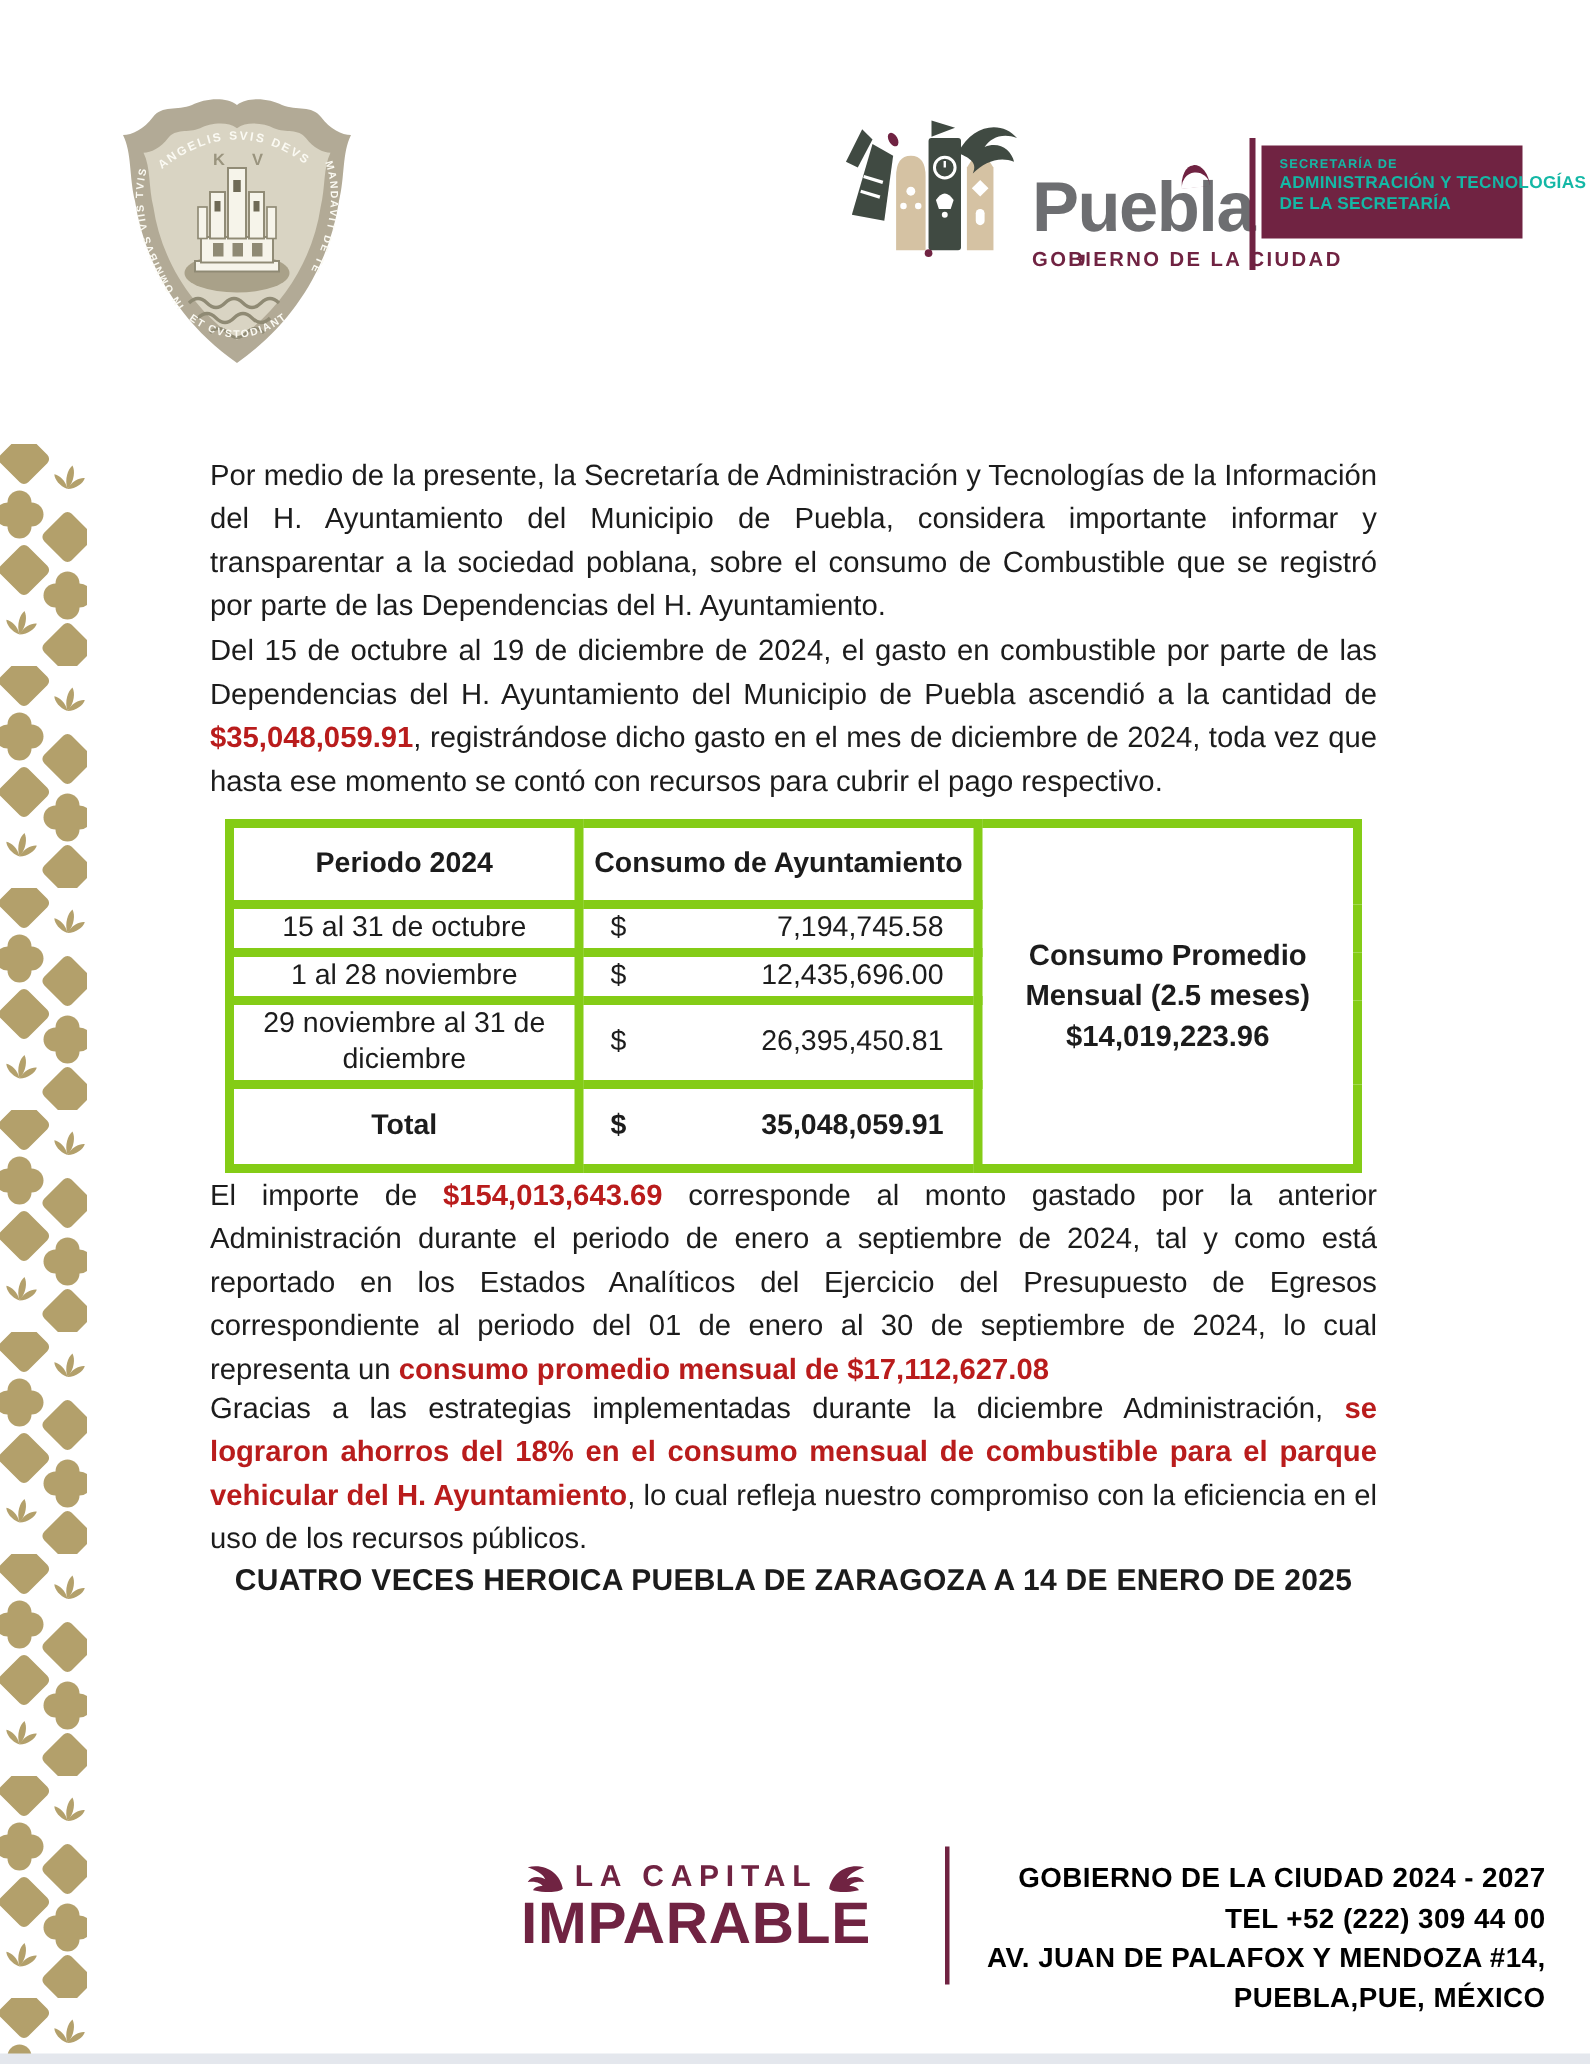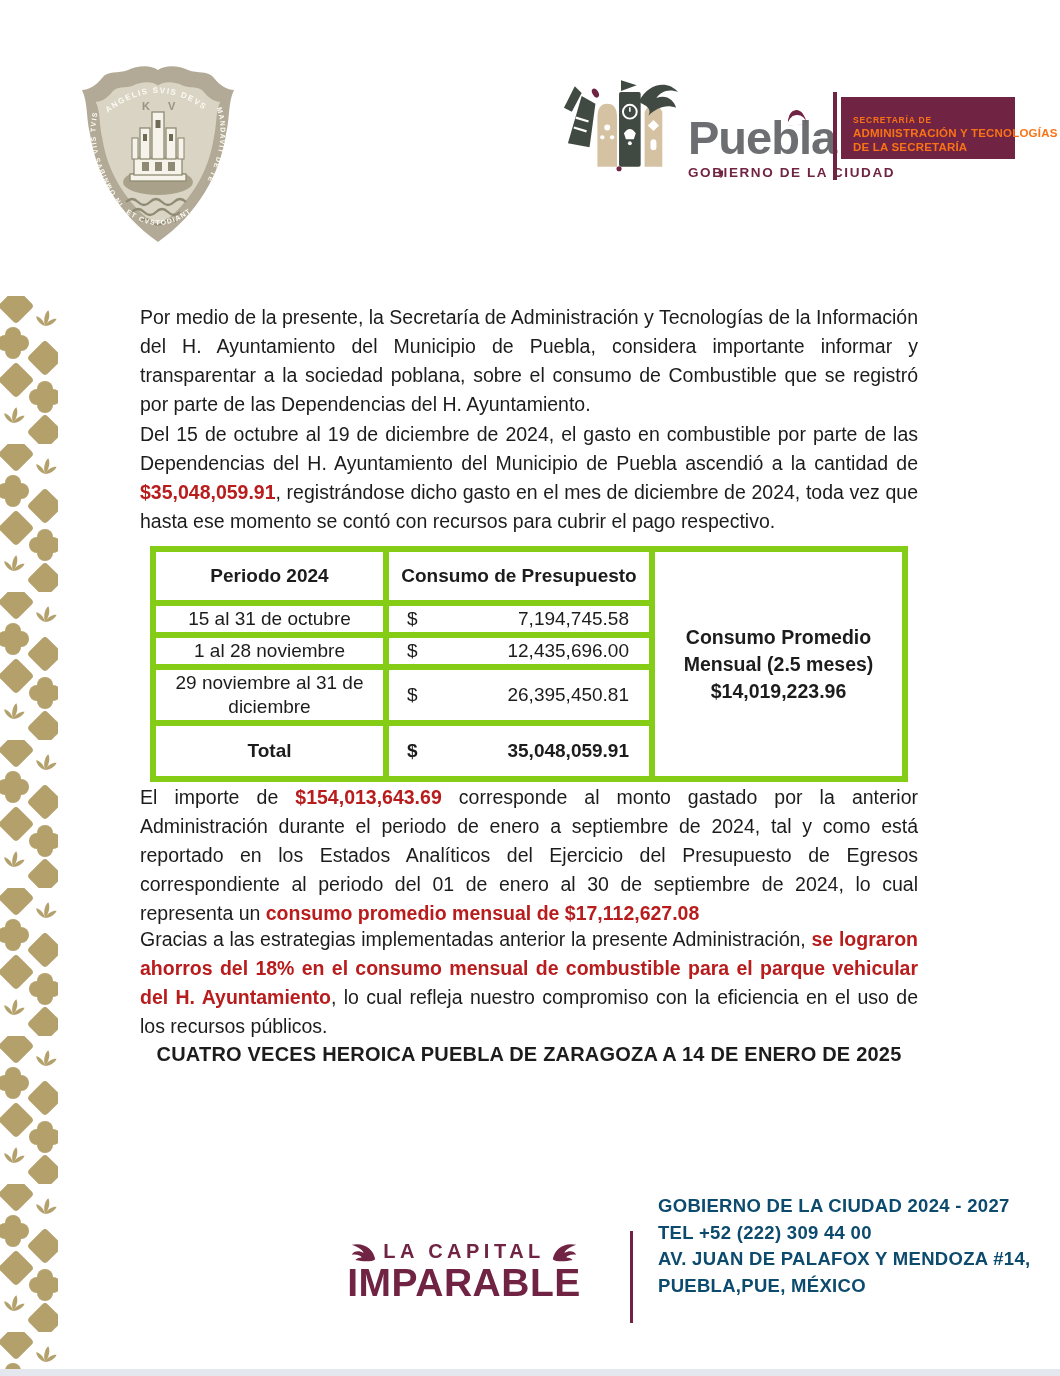--- a/index.html
+++ b/index.html
@@ -13,21 +13,21 @@
   .crest { position:absolute; left:78px; top:62px; }
   .logo-icon { position:absolute; left:562px; top:78px; }
   .wordmark-block { position:absolute; left:688px; top:86px; width:150px;margin-top:28px; }
   .wordmark { position:relative; font-size:47px; font-weight:bold; color:#6d6e71; letter-spacing:-1px; line-height:1; }
   .b-accent { position:absolute; left:99px; top:-4px; width:19px; height:10px;
     border-top:5px solid #702342; border-radius:50% 50% 0 0 / 100% 100% 0 0; transform:rotate(-6deg); }
   .u-comma { position:absolute; left:30px; top:40px; color:#702342; font-size:24px; font-weight:bold; }
   .tagline { margin-top:4px; font-size:13.5px; font-weight:bold; color:#702342; letter-spacing:1.6px; white-space:nowrap; }
   .logo-divider { position:absolute; left:833px; top:92px; width:4px; height:88px; background:#702342; }
   .secretariat-box { position:absolute; left:841px; top:97px; width:174px; height:62px;
-    background:#702342; color:#f97316; padding:18px 10px 0 12px; box-sizing:border-box; }
+    background:#702342; color:#14b8a6; padding:7px 10px 0 12px; box-sizing:border-box; }
   .secretariat-box .s1 { font-size:8.5px; font-weight:bold; letter-spacing:0.8px; margin-bottom:2px; }
   .secretariat-box .s2, .secretariat-box .s3 { font-size:11.5px; font-weight:800; letter-spacing:0.2px; line-height:13.5px; white-space:nowrap; }
   
   .para { position:absolute; left:140px; width:778px; font-size:19.5px; line-height:29px; text-align:justify; }
   .para b { color:#b91c1c; }
   #p1 { top:283px; } #p2 { top:400px; } #p3 { top:763px; } #p4 { top:905px; }
   .dateline { position:absolute; left:140px; top:1043px; width:778px; text-align:center;
     font-size:20px; font-weight:bold; letter-spacing:0.2px; }
   
   .fuel-table-wrap { position:absolute; left:150px; top:546px; width:752px; }
@@ -41,22 +41,22 @@
   tr.row-tall { height:51px; }
   tr.row-total { height:56px; }
   tr.row-total .period-cell, tr.row-total .amount-wrap { font-weight:bold; }
   .summary-cell { text-align:center; vertical-align:middle; font-weight:bold; line-height:27px; font-size:19.5px; }
   
   .brand { position:absolute; left:336px; top:1240px; width:256px; text-align:center; color:#702342; }
   .brand-top { display:flex; align-items:center; justify-content:center; gap:6px; }
   .brand-l1 { font-size:20px; font-weight:bold; letter-spacing:4.5px; white-space:nowrap; }
   .brand-l2 { font-size:39px; font-weight:800; letter-spacing:0.5px; margin-top:-2px; }
   .footer-divider { position:absolute; left:630px; top:1231px; width:3px; height:92px; background:#702342; }
-  .contact { position:absolute; left:658px; top:1193px; color:#0c4a6e;
-    font-size:18.5px; font-weight:bold; line-height:26.5px; letter-spacing:0.3px; }
+  .contact { position:absolute; left:658px; top:1239px; color:#000000;
+    font-size:18.5px; font-weight:bold; line-height:26.5px; letter-spacing:0.3px;text-align:right; }
   .bottom-strip { position:absolute; left:0; top:1369px; width:1060px; height:7px; background:#e4e7ed; }
 </style>
 </head>
 <body>
 
 <div class="page">
 
   <svg class="side-border" width="58" height="1080" viewBox="0 0 58 1080" xmlns="http://www.w3.org/2000/svg">
     <defs>
       <g id="tile-diamond">
@@ -172,33 +172,33 @@
 
   <div class="secretariat-box">
     <div class="s1">SECRETARÍA DE</div>
     <div class="s2">ADMINISTRACIÓN Y TECNOLOGÍAS</div>
     <div class="s3">DE LA SECRETARÍA</div>
   </div>
 
   <p class="para" id="p1"><span>Por medio de la presente, la Secretaría de Administración y Tecnologías de la Información del H. Ayuntamiento del Municipio de Puebla, considera importante informar y transparentar a la sociedad poblana, sobre el consumo de Combustible que se registró por parte de las Dependencias del H. Ayuntamiento.</span></p>
   <p class="para" id="p2"><span>Del 15 de octubre al 19 de diciembre de 2024, el gasto en combustible por parte de las Dependencias del H. Ayuntamiento del Municipio de Puebla ascendió a la cantidad de </span><b>$35,048,059.91</b><span>, registrándose dicho gasto en el mes de diciembre de 2024, toda vez que hasta ese momento se contó con recursos para cubrir el pago respectivo.</span></p>
   <p class="para" id="p3"><span>El importe de </span><b>$154,013,643.69</b><span> corresponde al monto gastado por la anterior Administración durante el periodo de enero a septiembre de 2024, tal y como está reportado en los Estados Analíticos del Ejercicio del Presupuesto de Egresos correspondiente al periodo del 01 de enero al 30 de septiembre de 2024, lo cual representa un </span><b>consumo promedio mensual de $17,112,627.08</b></p>
-  <p class="para" id="p4"><span>Gracias a las estrategias implementadas anterior la presente Administración, </span><b>se lograron ahorros del 18% en el consumo mensual de combustible para el parque vehicular del H. Ayuntamiento</b><span>, lo cual refleja nuestro compromiso con la eficiencia en el uso de los recursos públicos.</span></p>
+  <p class="para" id="p4"><span>Gracias a las estrategias implementadas durante la diciembre Administración, </span><b>se lograron ahorros del 18% en el consumo mensual de combustible para el parque vehicular del H. Ayuntamiento</b><span>, lo cual refleja nuestro compromiso con la eficiencia en el uso de los recursos públicos.</span></p>
 
   <div class="fuel-table-wrap">
     <table class="fuel">
       <colgroup>
           <col class="c1">
           <col class="c2">
           <col class="c3">
         </colgroup>
       <tbody>
         <tr>
           <td class="th-cell">Periodo 2024</td>
-          <td class="th-cell">Consumo de Presupuesto</td>
+          <td class="th-cell">Consumo de Ayuntamiento</td>
           <td class="summary-cell" rowspan="5">
             <div>Consumo Promedio</div>
             <div>Mensual (2.5 meses)</div>
             <div>$14,019,223.96</div>
           </td>
         </tr>
       <tr class="row-std">
             <td class="period-cell">15 al 31 de octubre</td>
             <td>
               <div class="amount-wrap">

